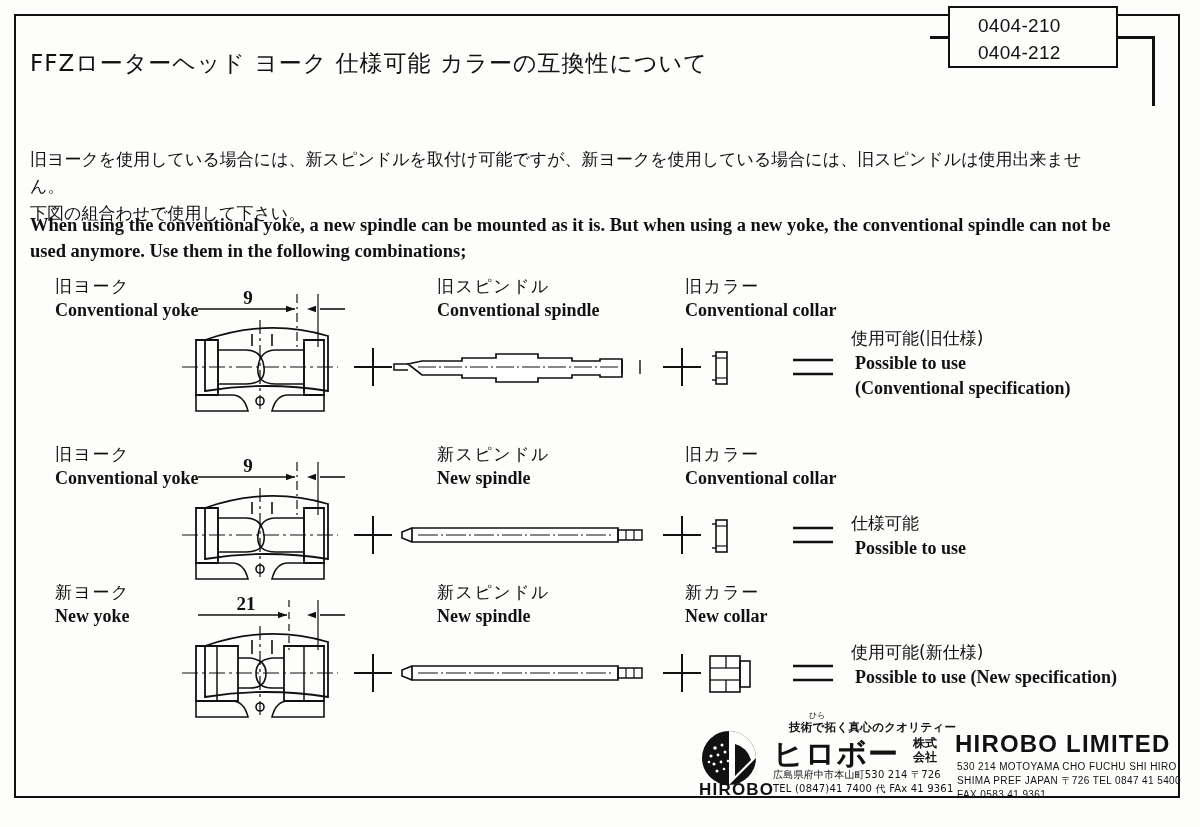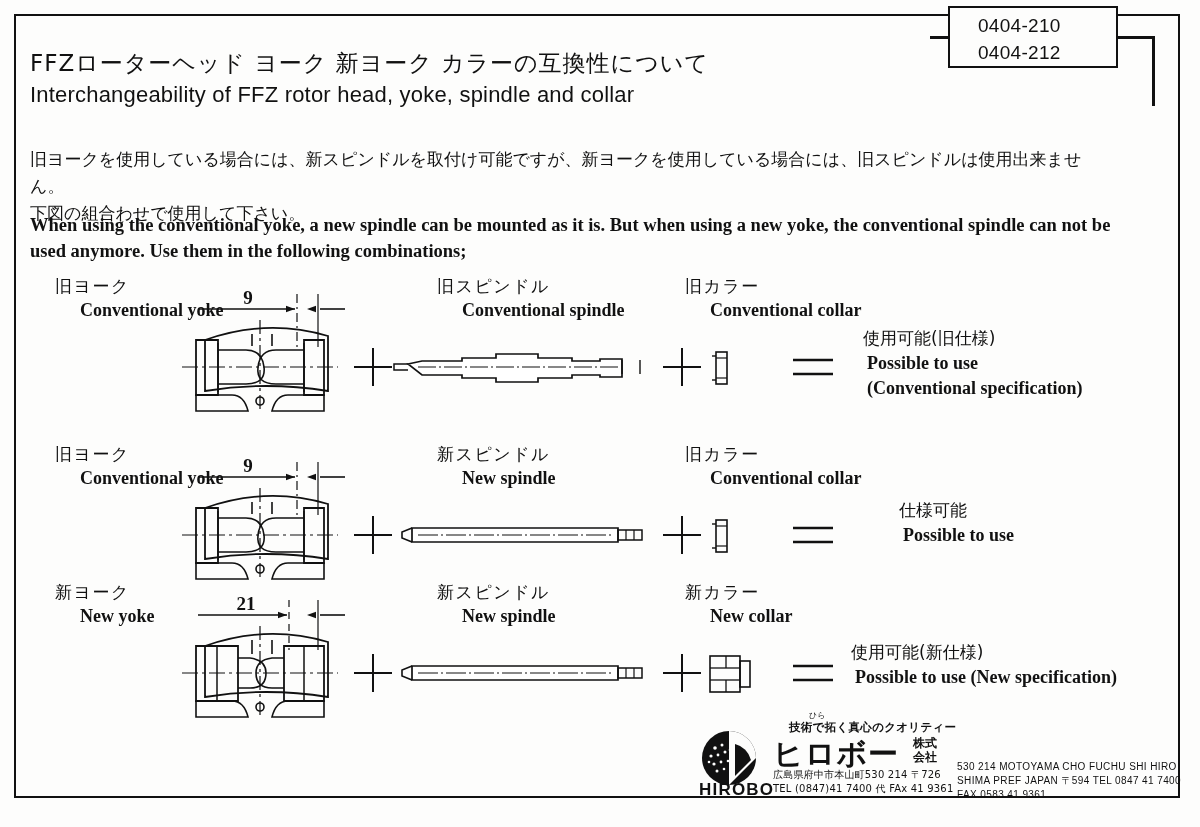--- a/index.html
+++ b/index.html
@@ -121,21 +121,20 @@
     font-size: 17px;
     letter-spacing: 1.5px;
     line-height: 24px;
   }
   .lbl .en {
     display: block;
     font-family: "Liberation Serif", "DejaVu Serif", serif;
     font-weight: bold;
     font-size: 18px;
     line-height: 24px;
-    margin-left: 25px;
   }
 
   .lbl-yoke    { left: 55px;  top: 2px; }
   .lbl-spindle { left: 437px; top: 2px; }
   .lbl-collar  { left: 685px; top: 2px; }
 
   
   .result {
     position: absolute;
     left: 851px;
@@ -148,22 +147,22 @@
     line-height: 25px;
   }
   .result .en {
     display: block;
     font-family: "Liberation Serif", "DejaVu Serif", serif;
     font-weight: bold;
     font-size: 18px;
     line-height: 25px;
     padding-left: 4px;
   }
-  #row1 .result { top: 54px; margin-left: 12px; }
-  #row2 .result { top: 58px; margin-left: 48px; }
+  #row1 .result { top: 54px; }
+  #row2 .result { top: 71px; }
   #row3 .result { top: 62px; }
 
   
   .draw {
     position: absolute;
     left: 0; top: 0;
   }
 
   
   .footer {
@@ -249,22 +248,21 @@
   <div class="border-notch"></div>
 
   <div class="docnum-stub-l"></div>
   <div class="docnum-stub-r"></div>
   <div class="docnum-stub-d"></div>
   <div class="docnum-box">
     <div>0404-210</div>
     <div>0404-212</div>
   </div>
 
-  <div class="title-ja">FFZローターヘッド ヨーク 新ヨーク カラーの互換性について</div>
-  <div class="title-en">Interchangeability of FFZ rotor head, yoke, spindle and collar</div>
+  <div class="title-ja">FFZローターヘッド ヨーク 仕様可能 カラーの互換性について</div>
 
   <div class="body-ja">
     <div>旧ヨークを使用している場合には、新スピンドルを取付け可能ですが、新ヨークを使用している場合には、旧スピンドルは使用出来ませ</div>
     <div class="l2">ん。</div>
     <div>下図の組合わせで使用して下さい。</div>
   </div>
   <div class="body-en">
     <div>When using the conventional yoke, a new spindle can be mounted as it is.  But when using a new yoke, the conventional spindle can not be</div>
     <div>used anymore. Use them in the following combinations;</div>
   </div>
@@ -553,20 +551,21 @@
     <div class="brand-ja">ヒロボー</div>
     <div class="brand-suffix">
       <div>株式</div>
       <div>会社</div>
     </div>
     <div class="addr-ja">
       <div>広島県府中市本山町530 214  〒726</div>
       <div>TEL (0847)41 7400 代  FAx 41 9361</div>
     </div>
 
+    <div class="brand-en">HIROBO LIMITED</div>
     <div class="addr-en">
       <div>530 214  MOTOYAMA CHO   FUCHU SHI   HIRO</div>
-      <div>SHIMA PREF    JAPAN   〒594 TEL 0847 41 7400</div>
+      <div>SHIMA PREF    JAPAN   〒726 TEL 0847 41 5400</div>
       <div>FAX 0583 41 9361</div>
     </div>
   </div>
 
 </div>
 
 </body></html>

